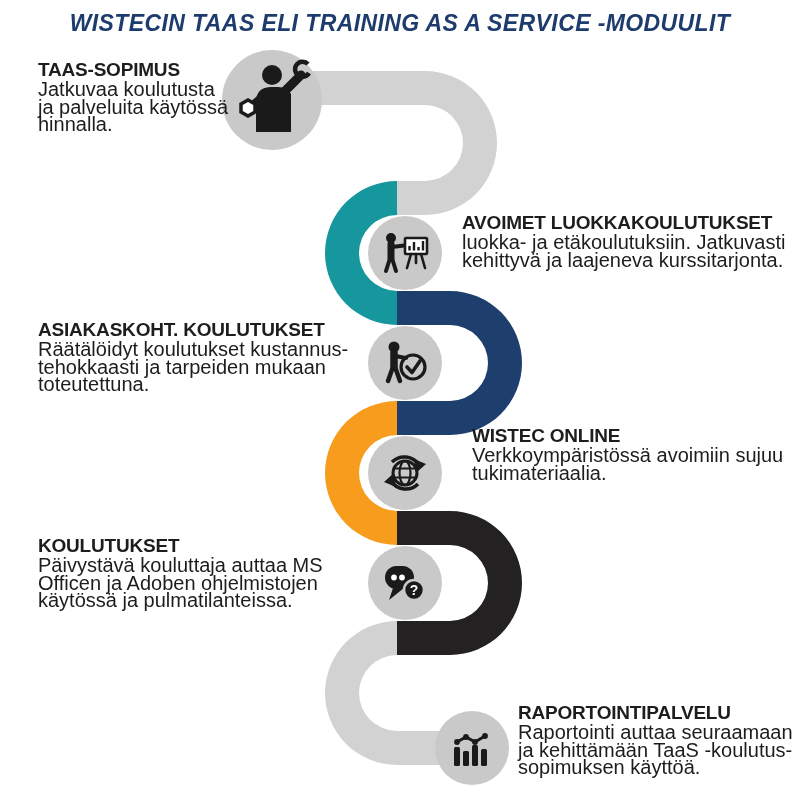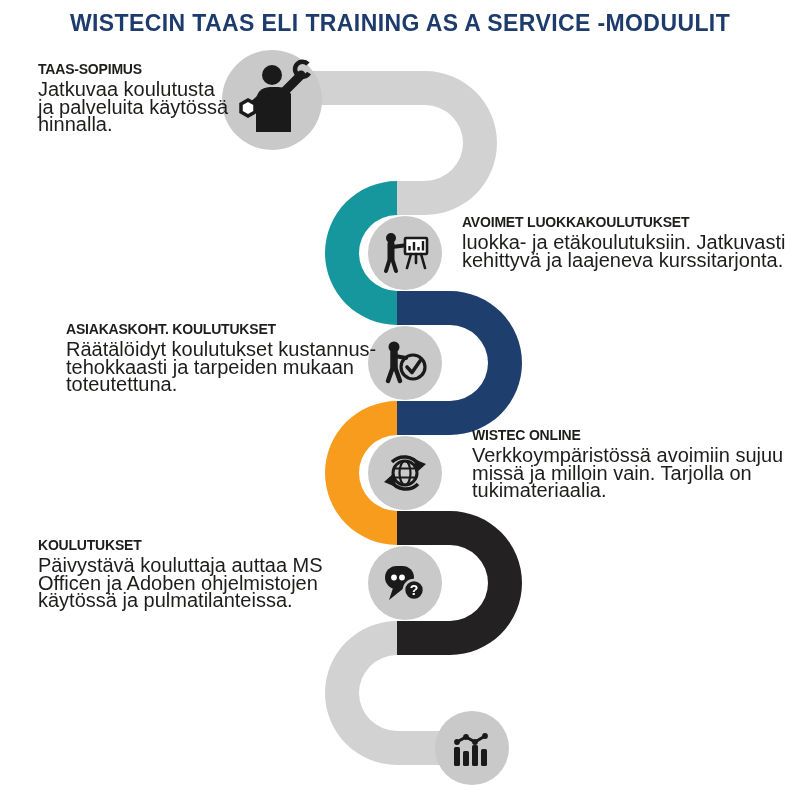--- a/index.html
+++ b/index.html
@@ -4,31 +4,32 @@
 <style>
   html,body{margin:0;padding:0;background:#ffffff;}
   .canvas{
     position:relative;width:800px;height:800px;background:#ffffff;overflow:hidden;
     font-family:"Liberation Sans",sans-serif;
   }
   .title{
     position:absolute;top:10px;left:0;width:100%;text-align:center;
     font-size:23px;font-weight:bold;letter-spacing:.4px;margin:0;
     color:var(--c-title,#1d3c6d);
+    font-style:italic;
   }
   .snake{position:absolute;top:0;left:0;}
   .block{position:absolute;color:var(--c-text,#1d1d1b);}
   .block h2{
-    margin:0 0 2px 0;font-size:14px;font-weight:bold;letter-spacing:-.2px;
+    margin:0 0 2px 0;font-size:19px;font-weight:bold;letter-spacing:-.2px;
     white-space:nowrap;line-height:19px;
   }
   .block .line{font-size:20px;line-height:17.5px;white-space:nowrap;}
   .b1{left:38px;top:60px;}
   .b2{left:462px;top:213px;}
-  .b3{left:38px;top:320px;margin-left:28px;}
+  .b3{left:38px;top:320px;}
   .b4{left:472px;top:426px;}
   .b5{left:38px;top:536px;}
   .b6{left:518px;top:703px;}
 </style>
 </head>
 <body>
 
 <div class="canvas">
 
   <h1 class="title">WISTECIN TAAS ELI TRAINING AS A SERVICE -MODUULIT</h1>
@@ -145,25 +146,30 @@
   <div class="block b3">
     <h2>ASIAKASKOHT. KOULUTUKSET</h2>
     <div class="line">Räätälöidyt koulutukset kustannus-</div>
     <div class="line">tehokkaasti ja tarpeiden mukaan</div>
     <div class="line">toteutettuna.</div>
   </div>
 
   <div class="block b4">
     <h2>WISTEC ONLINE</h2>
     <div class="line">Verkkoympäristössä avoimiin sujuu</div>
-    <div class="line">missä ja milloin vain. Tarjolla on</div>
     <div class="line">tukimateriaalia.</div>
   </div>
 
   <div class="block b5">
     <h2>KOULUTUKSET</h2>
     <div class="line">Päivystävä kouluttaja auttaa MS</div>
     <div class="line">Officen ja Adoben ohjelmistojen</div>
     <div class="line">käytössä ja pulmatilanteissa.</div>
   </div>
 
+  <div class="block b6">
+    <h2>RAPORTOINTIPALVELU</h2>
+    <div class="line">Raportointi auttaa seuraamaan</div>
+    <div class="line">ja kehittämään TaaS -koulutus-</div>
+    <div class="line">sopimuksen käyttöä.</div>
+  </div>
 
 </div>
 
 </body></html>

